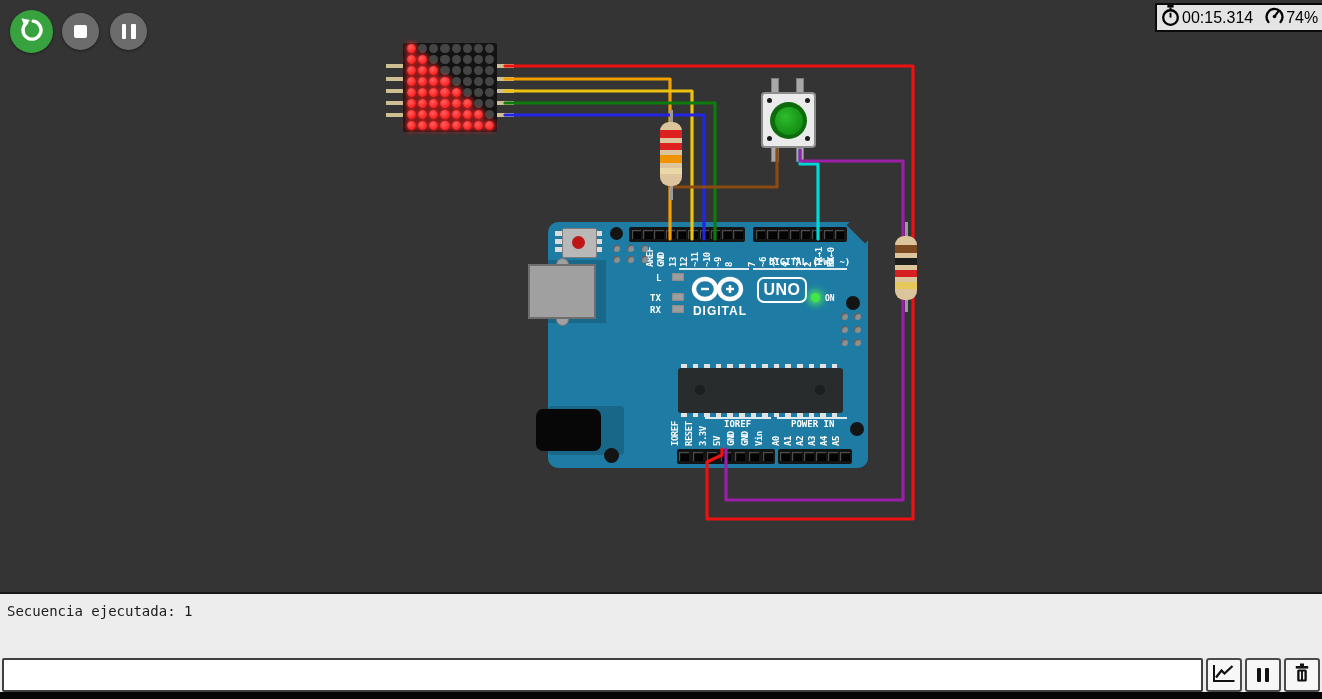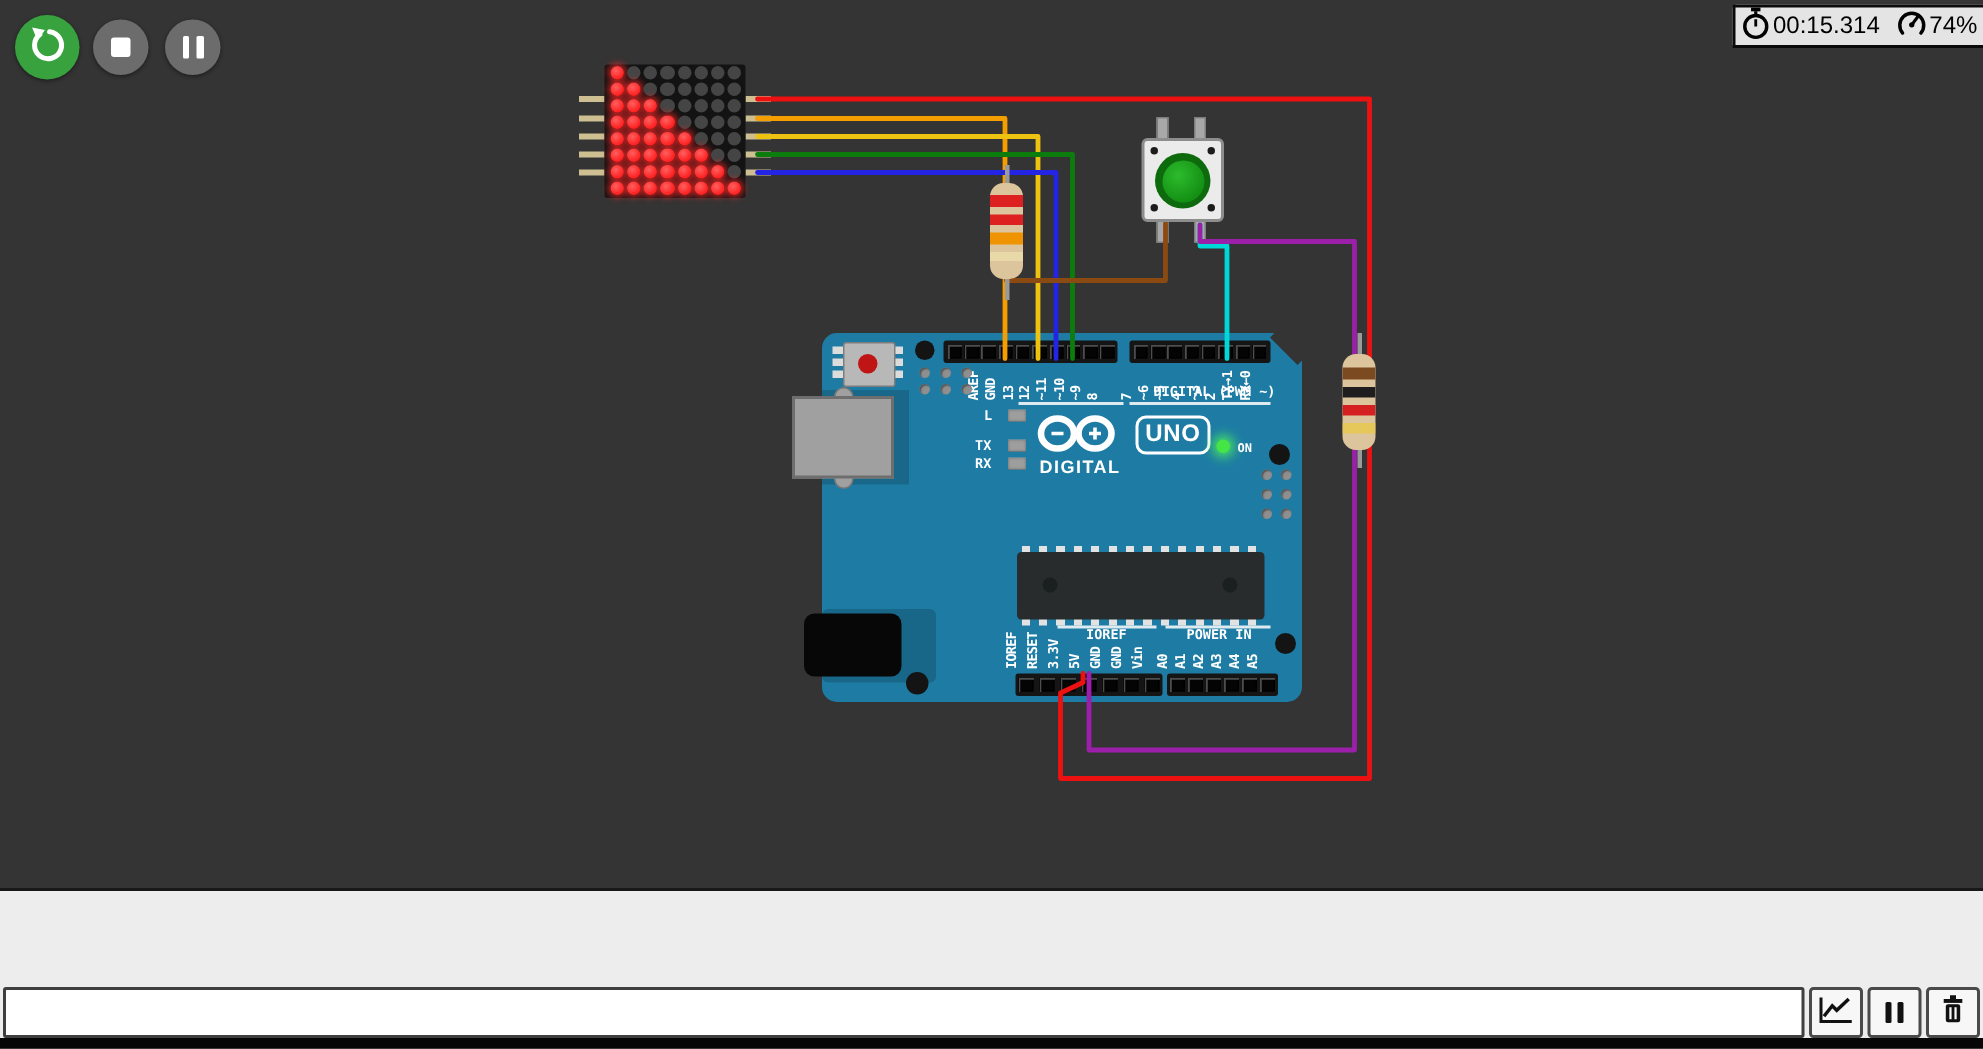--- a/index.html
+++ b/index.html
@@ -230,20 +230,21 @@
       <line x1="37" y1="13" x2="45" y2="13" stroke="#fff" stroke-width="2.4"></line>
       <line x1="41" y1="9" x2="41" y2="17" stroke="#fff" stroke-width="2.4"></line>
     </svg>
   </span>
   <div id="arduino-txt">DIGITAL</div>
   <div id="uno-box">UNO</div>
   <div id="on-led"></div>
   <div class="board-text" style="left:825px;top:294px;font-size:8px;">ON</div>
 
   <div id="console">
+    <div id="console-output">Secuencia ejecutada: 1</div>
     <div id="console-row">
       <input id="serial-input" value="" style="">
       <div id="console-buttons">
         <div class="con-btn">
           <span>
             <svg width="26" height="22" viewBox="0 0 26 22">
               <path d="M3,3 L3,19 L23.5,19" fill="none" stroke="#111" stroke-width="2"></path>
               <path d="M5,15.5 L10.5,8.5 L13.5,11.5 L21.5,4" fill="none" stroke="#111" stroke-width="2.3"></path>
             </svg>
           </span>

